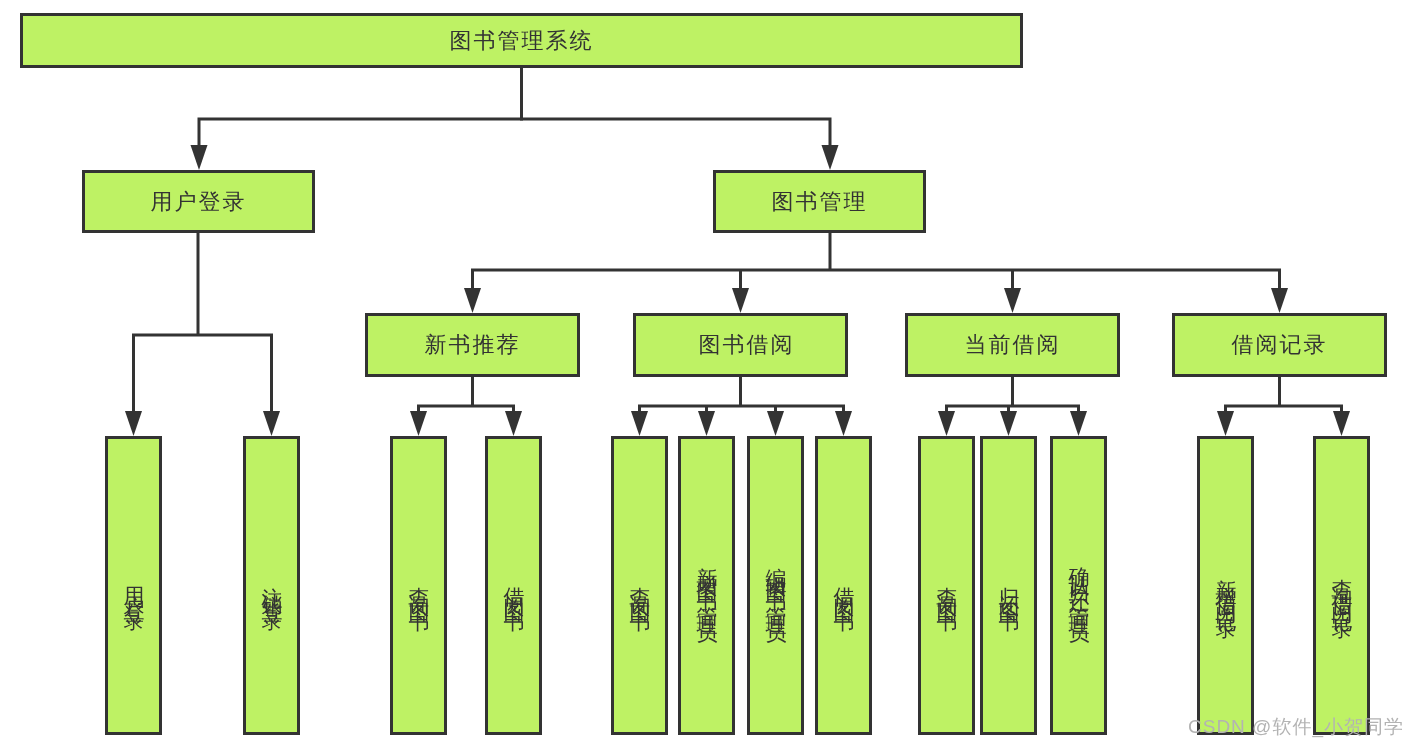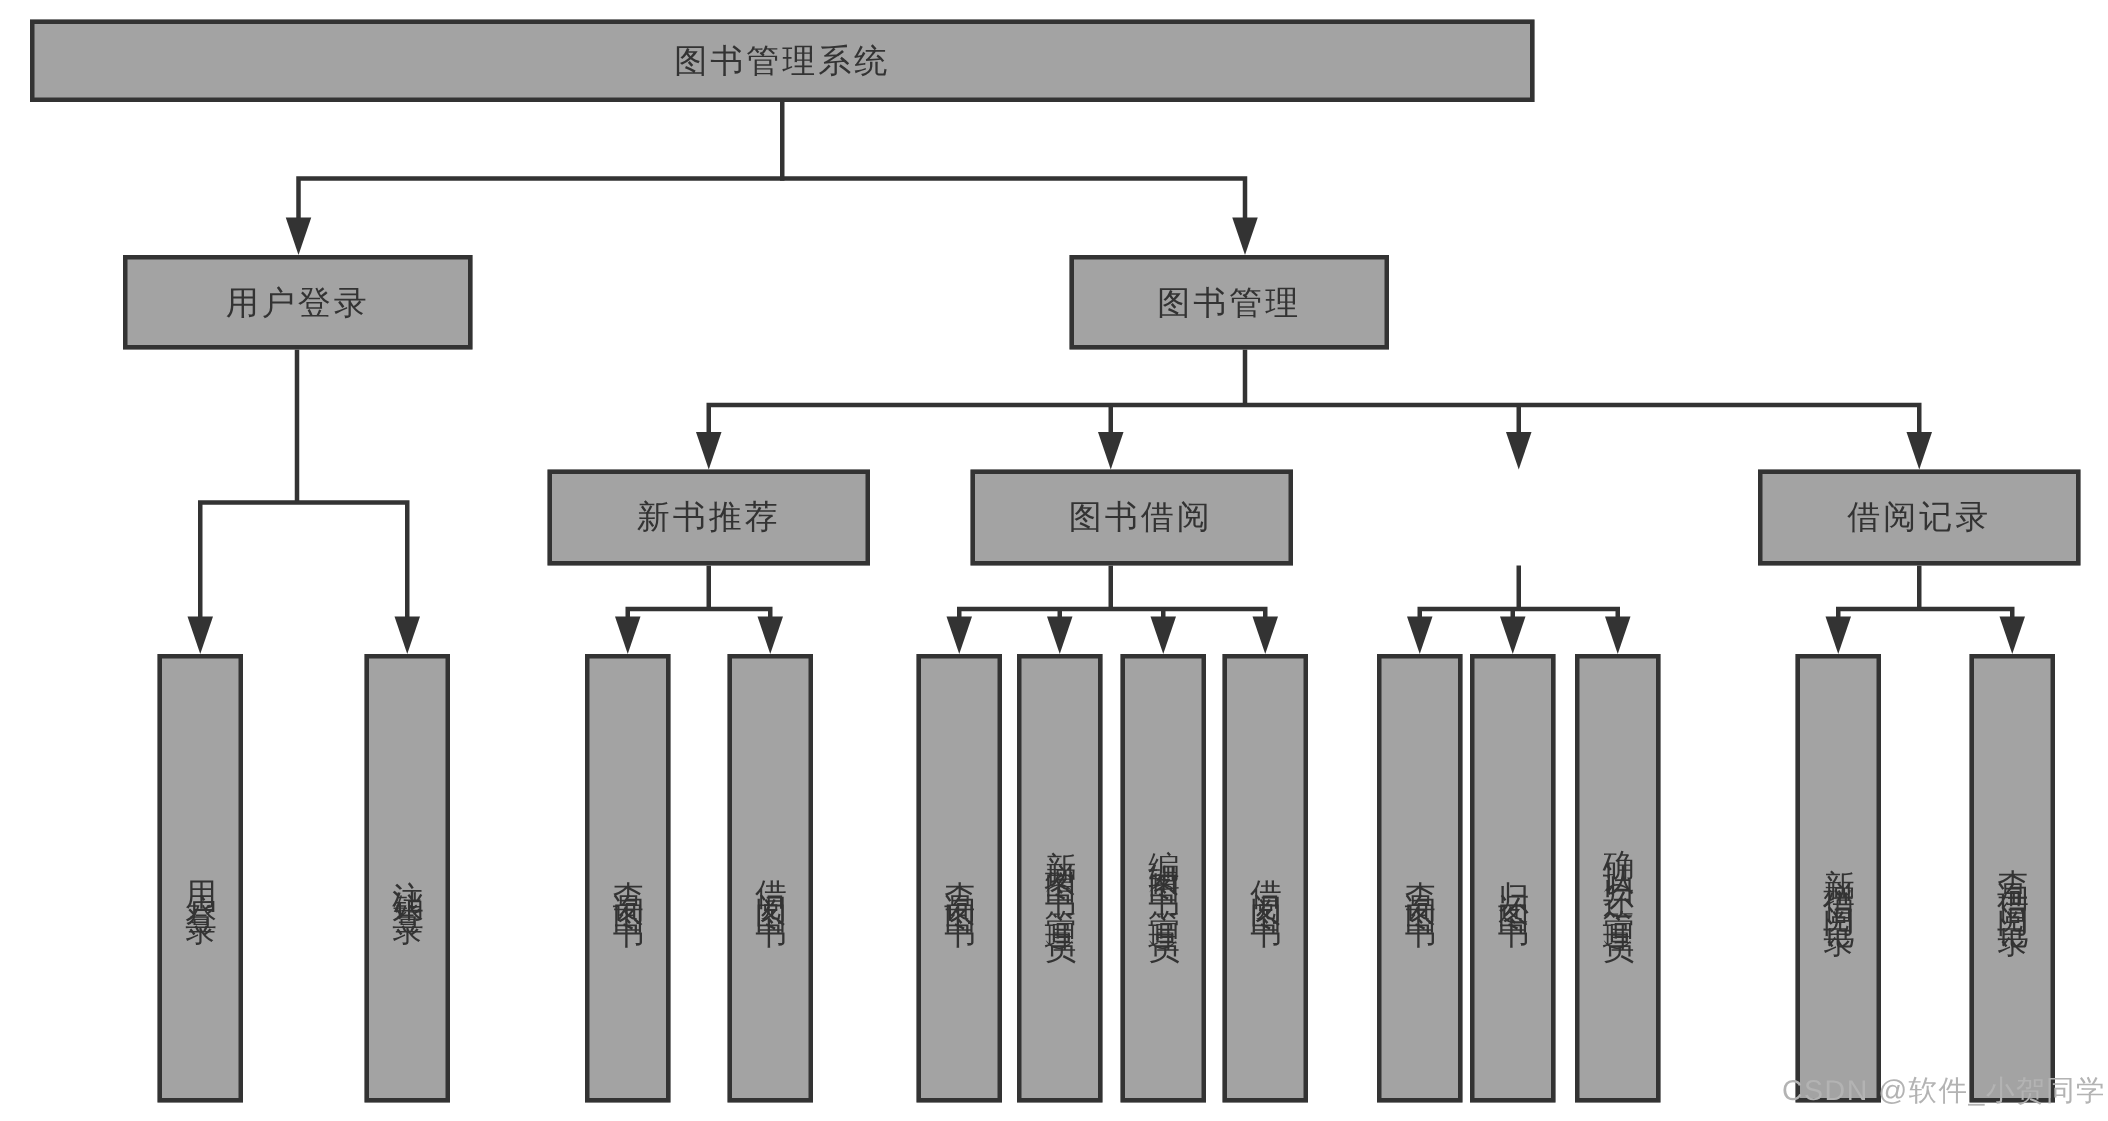--- a/index.html
+++ b/index.html
@@ -4,40 +4,40 @@
 <style>
   html,body{margin:0;padding:0;}
   body{
     width:1405px;height:747px;background:#ffffff;
     font-family:"Liberation Sans","DejaVu Sans",sans-serif;
     position:relative;overflow:hidden;color:#333333;
   }
   .stage{position:absolute;left:0;top:0;width:1405px;height:747px;}
   svg.wires{position:absolute;left:0;top:0;}
   .node{
-    position:absolute;background:#a3a3a3;border:3px solid #333333;
+    position:absolute;background:#bef264;border:3px solid #333333;
     display:flex;align-items:center;justify-content:center;
     box-sizing:border-box;font-size:22px;letter-spacing:2px;
     color:#333333;
     font-family:Liberation Serif, serif;
   }
   .v-box{
     writing-mode:vertical-lr;text-orientation:upright;
     font-size:21px;letter-spacing:8px;line-height:1;
     display:flex;align-items:center;justify-content:center;
   }
   
   .n-root{left:20px;top:13px;width:1003px;height:55px;}
   
   .n-user-login{left:82px;top:170px;width:233px;height:63px;}
   .n-book-mgmt{left:713px;top:170px;width:213px;height:63px;}
   
   .n-l3{top:313px;width:215px;height:64px;}
   .n-new-book{left:365px;}
-  .n-borrow{left:647px;padding-left:12px;}
+  .n-borrow{left:633px;padding-left:12px;}
   .n-current{left:905px;}
   .n-record{left:1172px;}
   
   .n-l4{top:436px;width:57px;height:299px;}
   .n-ul1{left:105px;} .n-ul2{left:243px;}
   .n-nb1{left:390px;} .n-nb2{left:485px;}
   .n-bb1{left:611px;} .n-bb2{left:678px;} .n-bb3{left:747px;} .n-bb4{left:815px;}
   .n-cb1{left:918px;} .n-cb2{left:980px;} .n-cb3{left:1050px;}
   .n-br1{left:1197px;} .n-br2{left:1313px;}
   .watermark{
@@ -112,20 +112,23 @@
   <div class="node n-book-mgmt">
     <span>图书管理</span>
   </div>
 
   <div class="node n-l3 n-new-book">
     <span>新书推荐</span>
   </div>
   <div class="node n-l3 n-borrow">
     <span>图书借阅</span>
   </div>
+  <div class="node n-l3 n-current">
+    <span>当前借阅</span>
+  </div>
   <div class="node n-l3 n-record">
     <span>借阅记录</span>
   </div>
 
   <div class="node v-box n-l4 n-ul1">用户登录</div>
   <div class="node v-box n-l4 n-ul2">注销登录</div>
 
   <div class="node v-box n-l4 n-nb1">查询图书</div>
   <div class="node v-box n-l4 n-nb2">借阅图书</div>
 

